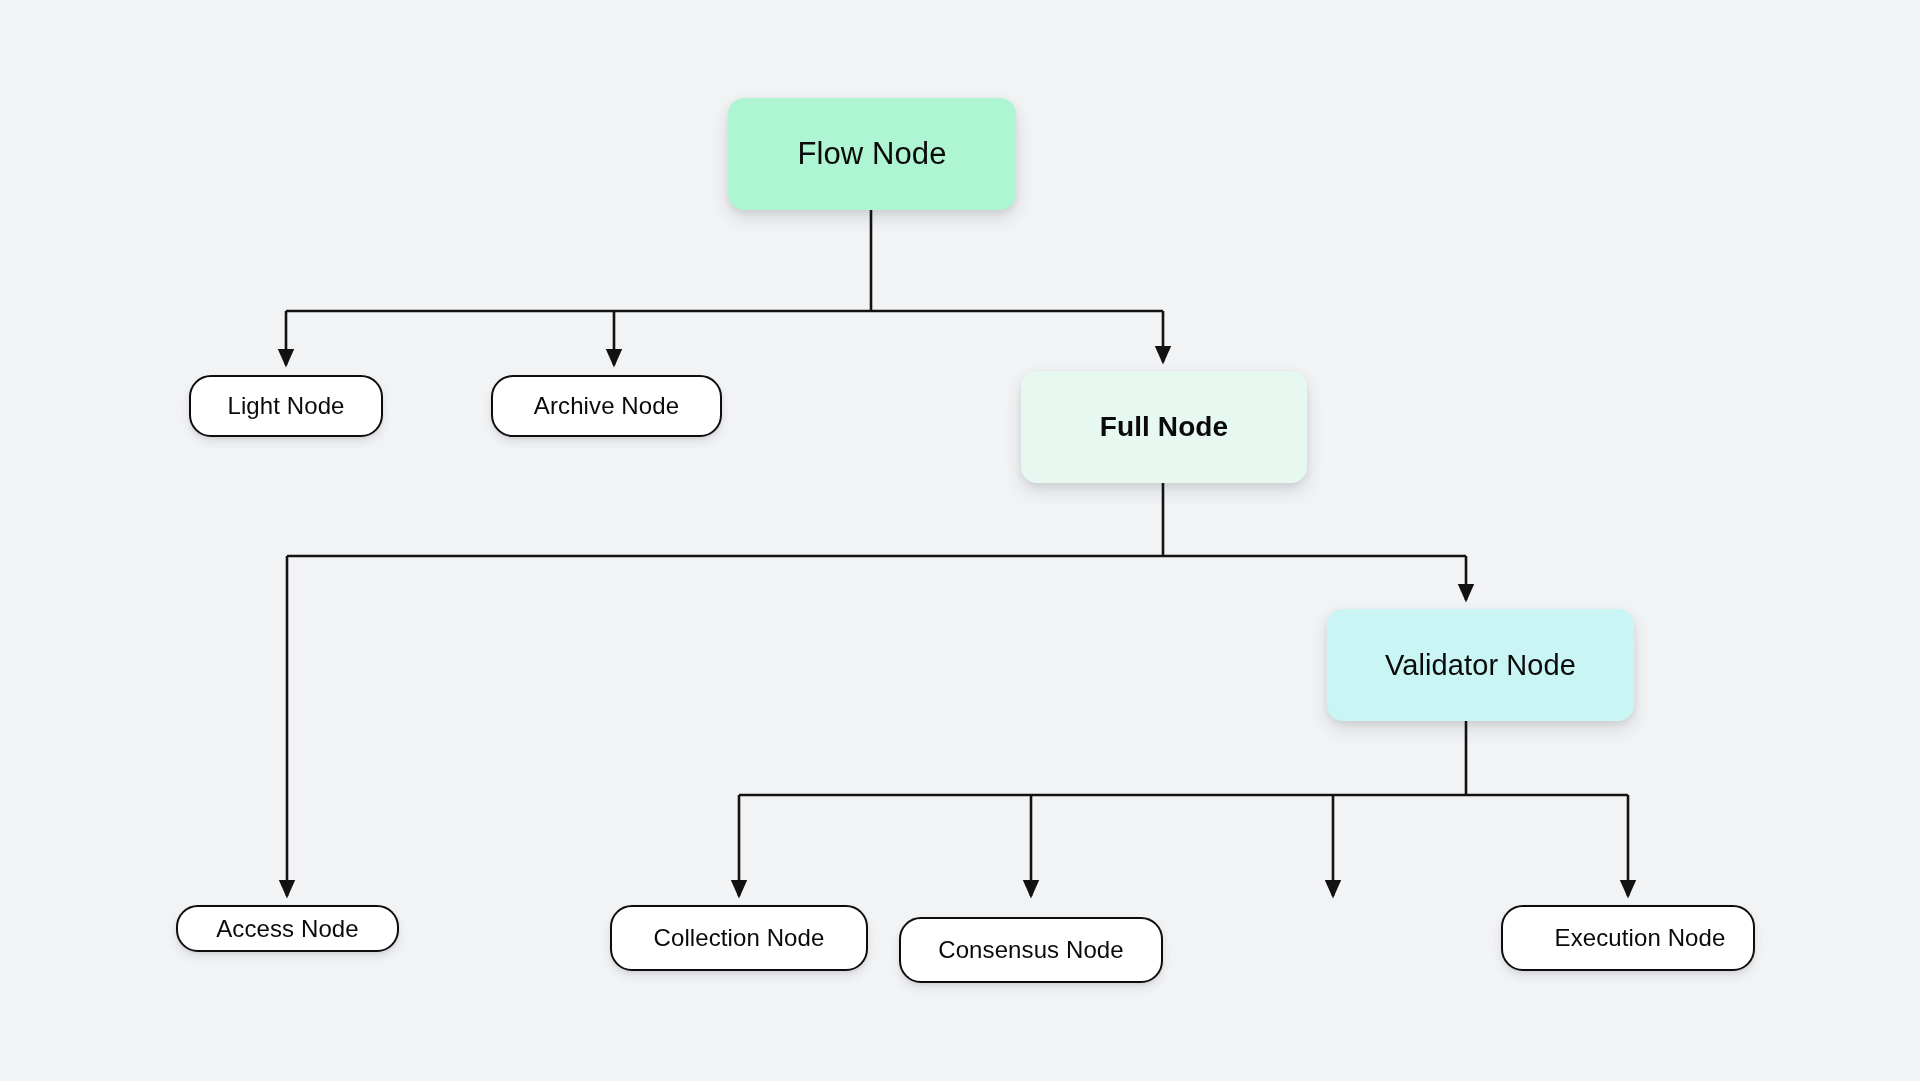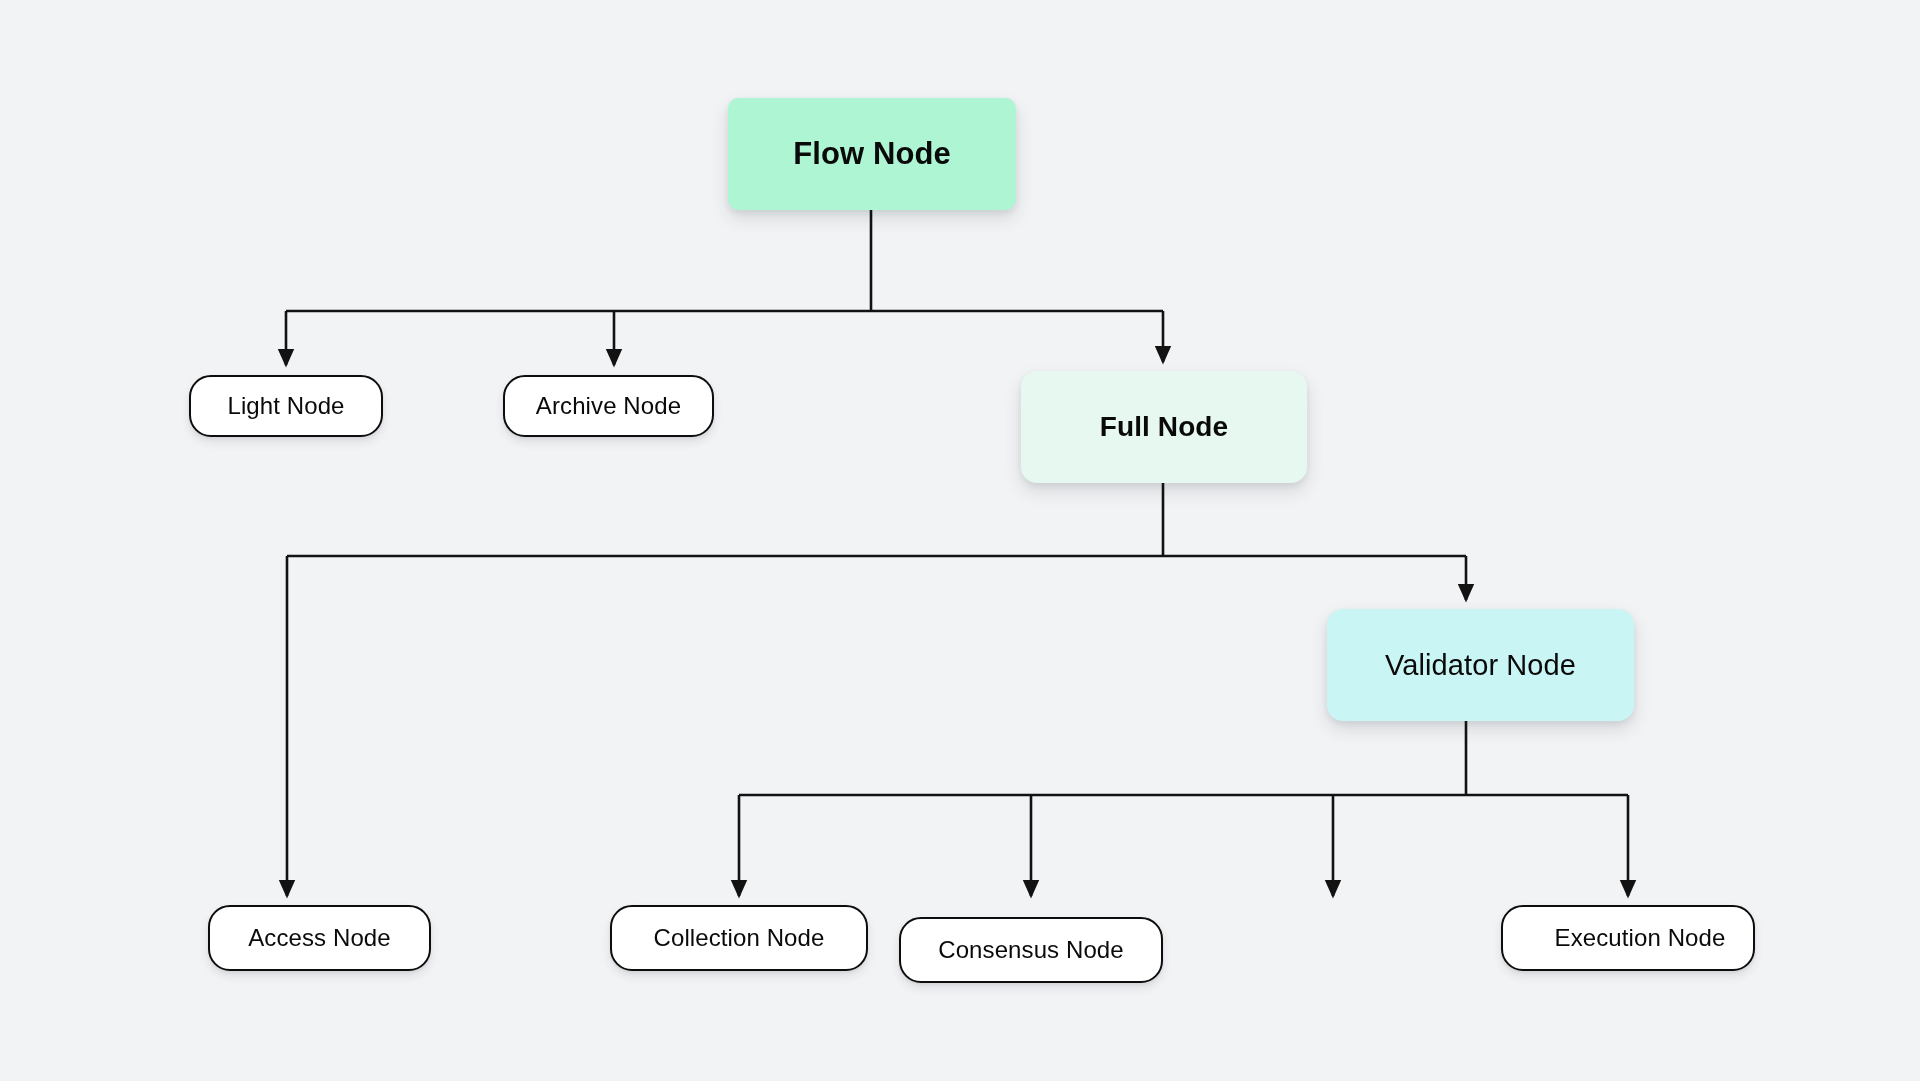--- a/index.html
+++ b/index.html
@@ -54,22 +54,21 @@
   
   .node--fill {
     border: none;
     border-radius: 16px;
     box-shadow: 0 8px 18px rgba(26, 36, 50, 0.13),
                 0 3px 6px rgba(26, 36, 50, 0.07);
   }
 
   .node--root {
     font-size: 31px;
-    font-weight: 700;
-    border-radius: 11px;
+    font-weight: 400;
   }
 
   .node--mid {
     font-size: 28px;
     font-weight: 700;
     align-items: center;
   }
 
   .node--sub {
     font-size: 29px;
@@ -114,33 +113,33 @@
   </svg>
 
   <div class="node node--fill node--root" style="left:728px; top:98px; width:288px; height:112px; background:#aef5d4;">
     <span>Flow Node</span>
   </div>
 
   <div class="node node--leaf" style="left:189px; top:375px; width:194px; height:62px;">
     <span>Light Node</span>
   </div>
 
-  <div class="node node--leaf" style="left:503px; top:375px; width:211px; height:62px;">
+  <div class="node node--leaf" style="left:491px; top:375px; width:231px; height:62px;">
     <span>Archive Node</span>
   </div>
 
   <div class="node node--fill node--mid" style="left:1021px; top:371px; width:286px; height:112px; background:#e6f8ef;">
     <span>Full Node</span>
   </div>
 
   <div class="node node--fill node--sub" style="left:1327px; top:609px; width:307px; height:112px; background:#c9f6f4;">
     <span>Validator Node</span>
   </div>
 
-  <div class="node node--leaf" style="left:176px; top:905px; width:223px; height:66px;margin-left:32px;">
+  <div class="node node--leaf" style="left:176px; top:905px; width:223px; height:47px;">
     <span>Access Node</span>
   </div>
 
   <div class="node node--leaf" style="left:610px; top:905px; width:258px; height:66px;">
     <span>Collection Node</span>
   </div>
 
   <div class="node node--leaf" style="left:899px; top:905px; width:264px; height:66px;margin-top:12px;">
     <span>Consensus Node</span>
   </div>

